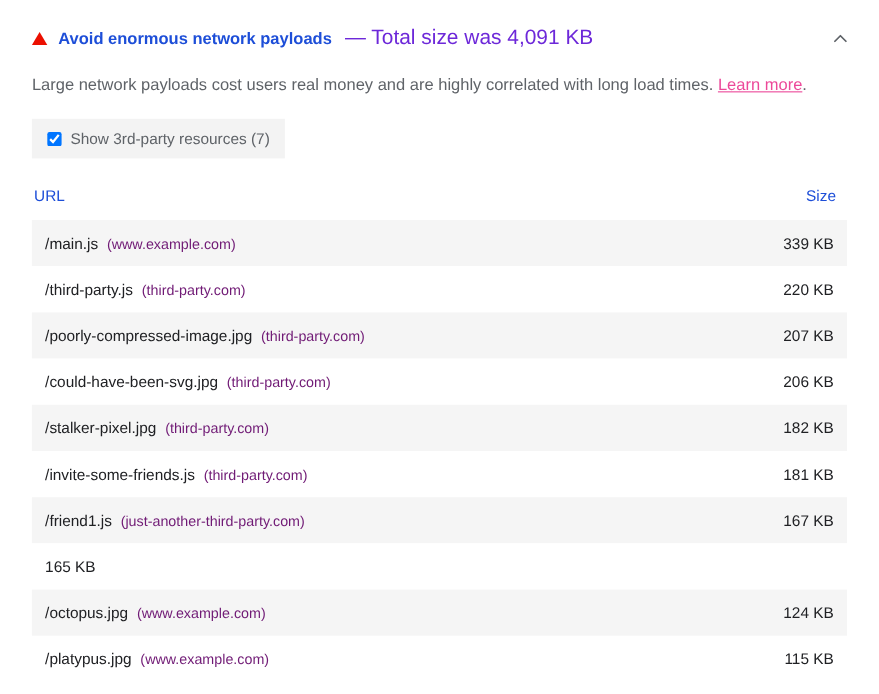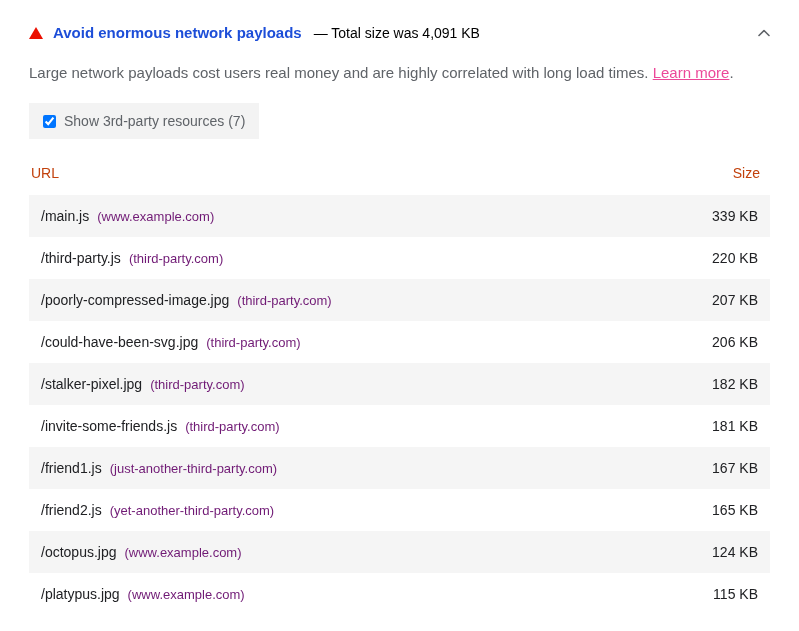--- a/index.html
+++ b/index.html
@@ -31,22 +31,22 @@
       display: inline-block;
       flex-shrink: 0;
     }
     .audit-title {
       font-size: 15px;
       font-weight: 600;
       color: #1d4ed8;
       margin-left: 2px;
     }
     .audit-summary {
-      font-size: 14px;
-      color: #000000;
+      font-size: 19px;
+      color: #6d28d9;
       font-weight: 400;
       margin-left: 4px;
     }
     .audit-summary::before {
       content: "— ";
     }
     .chevron-icon {
       margin-left: auto;
       width: 12px;
       height: 12px;
@@ -86,21 +86,21 @@
     }
     .filter-box input[type="checkbox"] {
       width: 13px;
       height: 13px;
       cursor: pointer;
     }
     .table-header {
       display: flex;
       justify-content: space-between;
       font-size: 14px;
-      color: #c2410c;
+      color: #1d4ed8;
       padding: 8px 10px 8px 2px;
       margin-bottom: 6px;
     }
     .resource-row {
       display: flex;
       justify-content: space-between;
       align-items: center;
       padding: 13px 12px;
       font-size: 14px;
     }
@@ -207,24 +207,20 @@
     <span class="resource-size">181 KB</span>
   </div>
   <div class="resource-row">
     <span class="resource-url">
       <span class="resource-path">/friend1.js</span>
       <span class="resource-origin">(just-another-third-party.com)</span>
     </span>
     <span class="resource-size">167 KB</span>
   </div>
   <div class="resource-row">
-    <span class="resource-url">
-      <span class="resource-path">/friend2.js</span>
-      <span class="resource-origin">(yet-another-third-party.com)</span>
-    </span>
     <span class="resource-size">165 KB</span>
   </div>
   <div class="resource-row">
     <span class="resource-url">
       <span class="resource-path">/octopus.jpg</span>
       <span class="resource-origin">(www.example.com)</span>
     </span>
     <span class="resource-size">124 KB</span>
   </div>
   <div class="resource-row">

